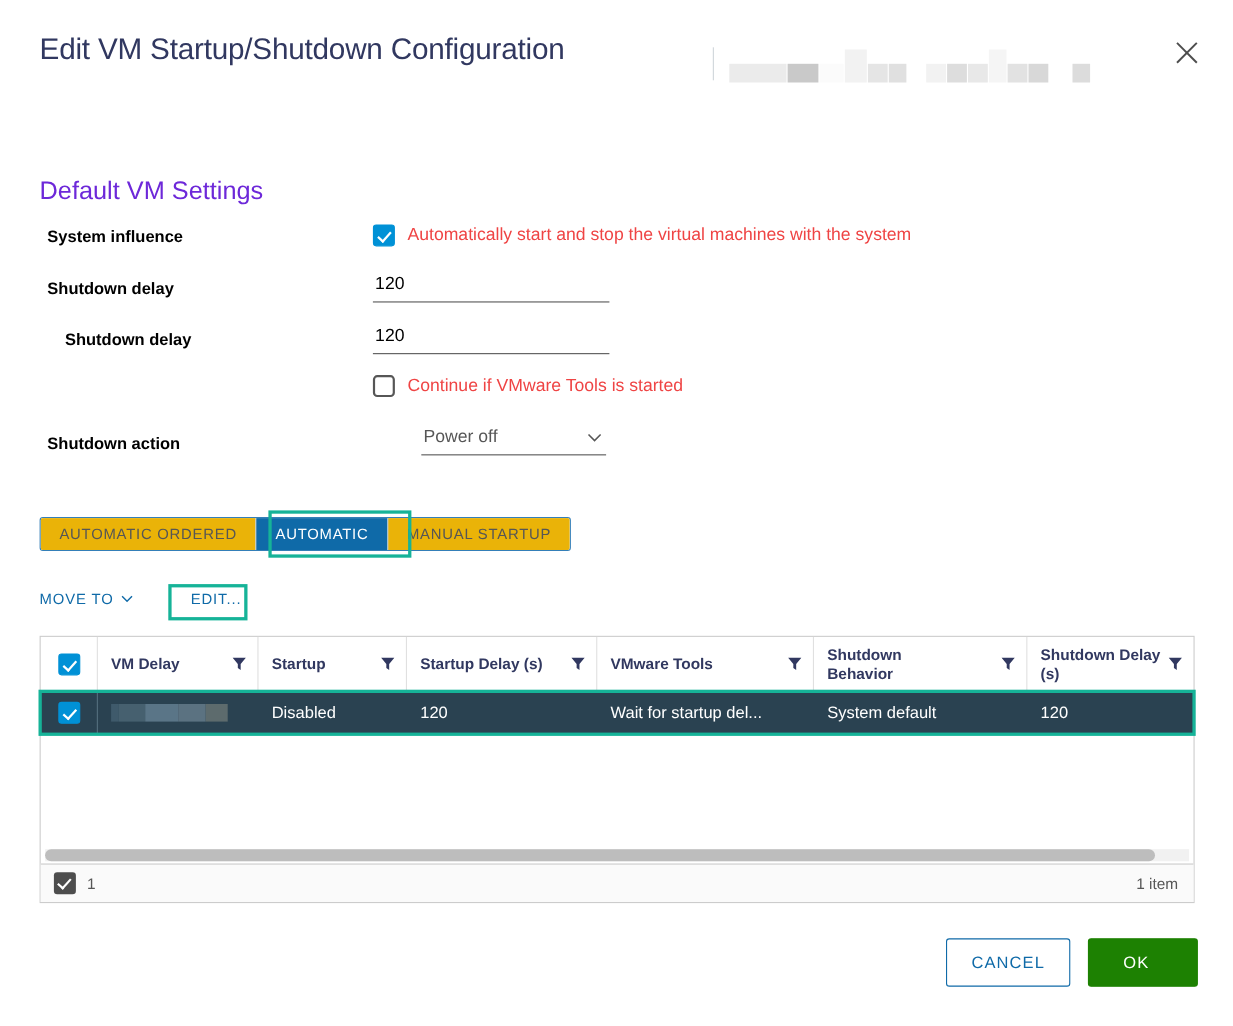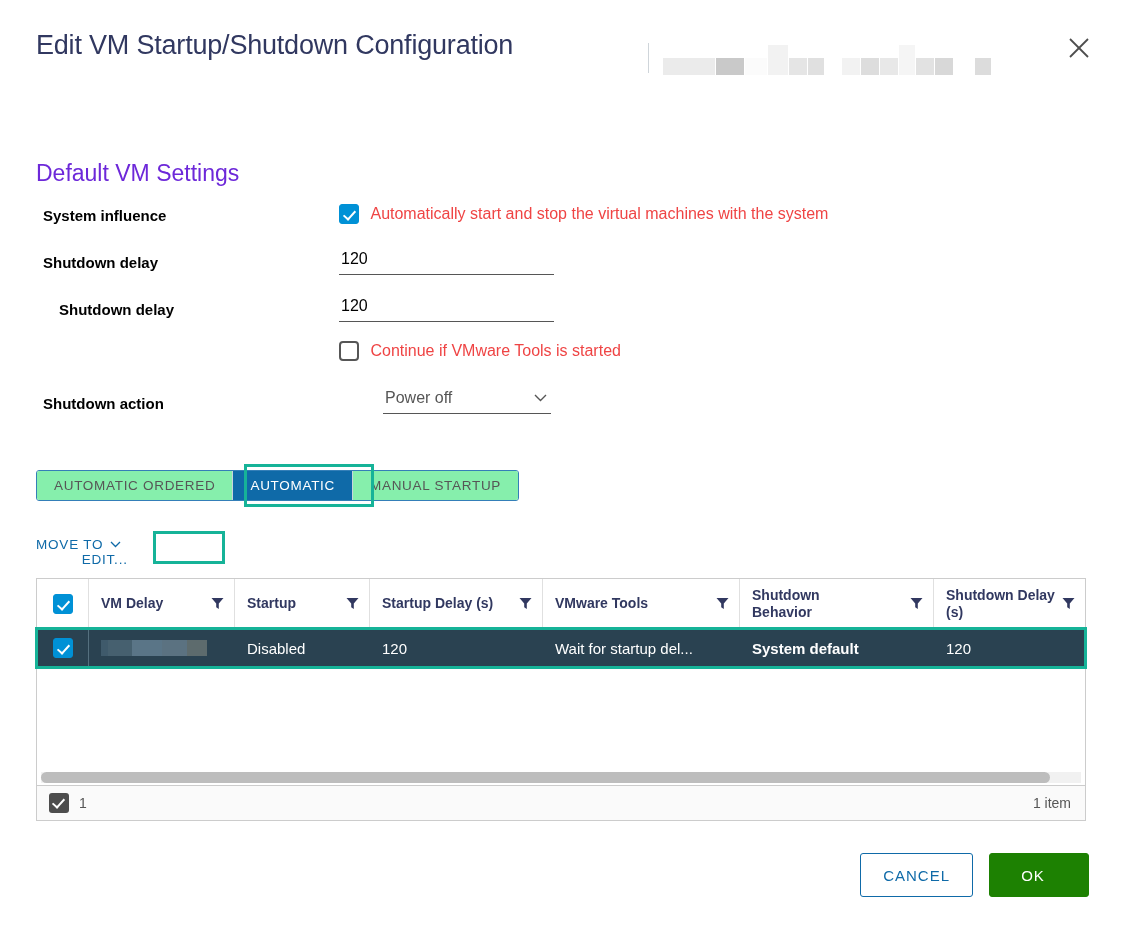--- a/index.html
+++ b/index.html
@@ -87,34 +87,34 @@
   
   .tabs {
     position: absolute; left: 36px; top: 470px;
     height: 31px; display: flex;
     border: 1px solid #347fb8; border-radius: 3px; overflow: hidden;
     background: #fff;
   }
   .tab {
     display: flex; align-items: center; justify-content: center;
     padding: 0 17px; font-size: 13.5px; letter-spacing: 0.7px;
-    color: #565656; cursor: pointer; background: #86efac;
+    color: #565656; cursor: pointer; background: #eab308;
     border-right: 1px solid #c8d4dd; height: 100%;
   }
   .tab:last-child { border-right: none; }
   .tab.active { background: #0f6aa8; color: #fff; }
   .hl-tab {
     position: absolute; left: 244px; top: 464px;
     width: 130px; height: 43px;
     border: 3px solid #16b398; box-sizing: border-box;
     pointer-events: none;
   }
 
   
-  .tbar { position: absolute; left: 36px; top: 537px; display: flex; align-items: center; flex-direction: column; }
+  .tbar { position: absolute; left: 36px; top: 537px; display: flex; align-items: center; }
   .tbtn {
     font-size: 13.5px; letter-spacing: 0.8px; color: #0f6aa8;
     cursor: pointer; display: flex; align-items: center;
   }
   .tbtn .chev2 { margin-left: 7px; width: 11px; height: 7px; }
   .hl-edit {
     position: absolute; left: 153px; top: 531px;
     width: 72px; height: 33px;
     border: 3px solid #16b398; box-sizing: border-box; pointer-events: none;
   }
@@ -350,21 +350,21 @@
             <span style="display:inline-block;width:7px;height:16px;background:#3f5a6b;"></span>
             <span style="display:inline-block;width:24px;height:16px;background:#46606f;"></span>
             <span style="display:inline-block;width:30px;height:16px;background:#5a7587;"></span>
             <span style="display:inline-block;width:25px;height:16px;background:#5b7281;"></span>
             <span style="display:inline-block;width:20px;height:16px;background:#5d6b6d;"></span>
           </span>
         </div>
         <div class="td" style="width:135px;">Disabled</div>
         <div class="td" style="width:173px;">120</div>
         <div class="td" style="width:197px;">Wait for startup del...</div>
-        <div class="td" style="width:194px;font-weight:bold;">System default</div>
+        <div class="td" style="width:194px;">System default</div>
         <div class="td" style="width:151px;">120</div>
       </div>
       <div class="hl-row"></div>
     </div>
 
     <div class="hscroll">
       <div class="hscroll-track">
         <div class="hscroll-thumb"></div>
       </div>
     </div>

